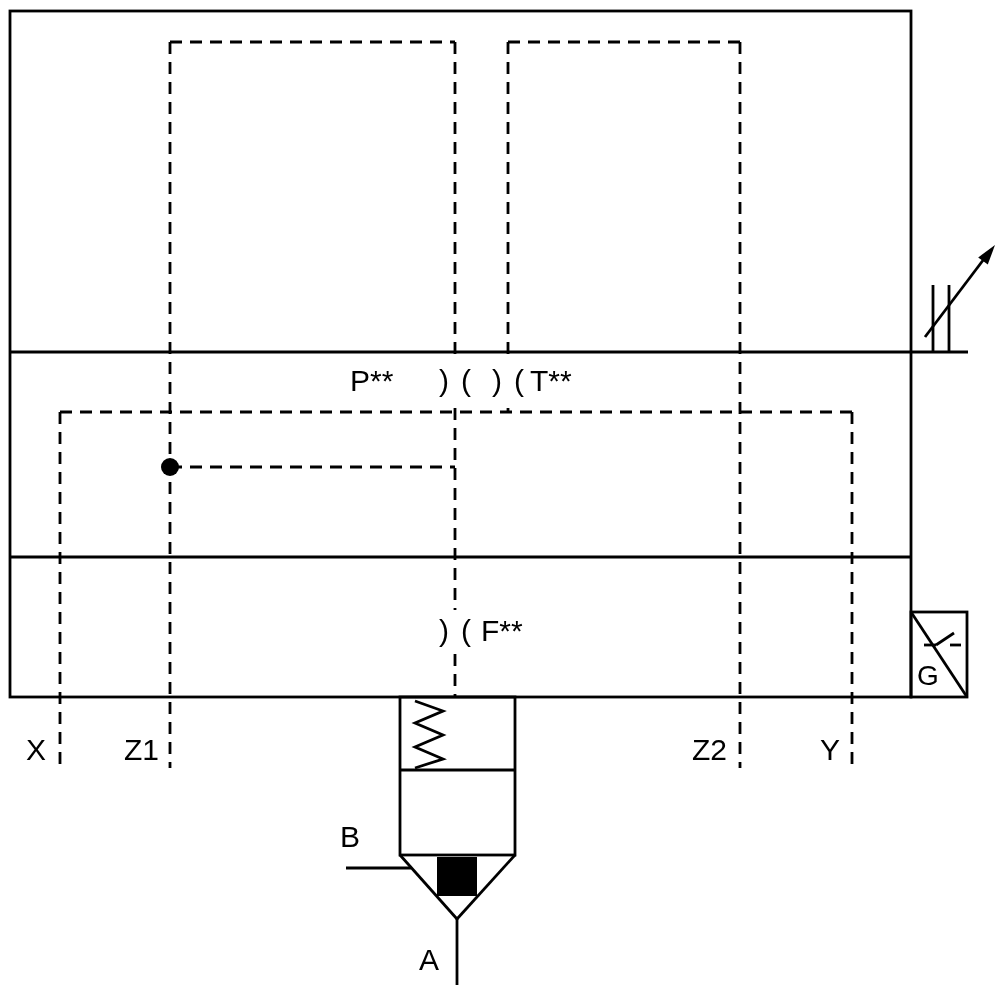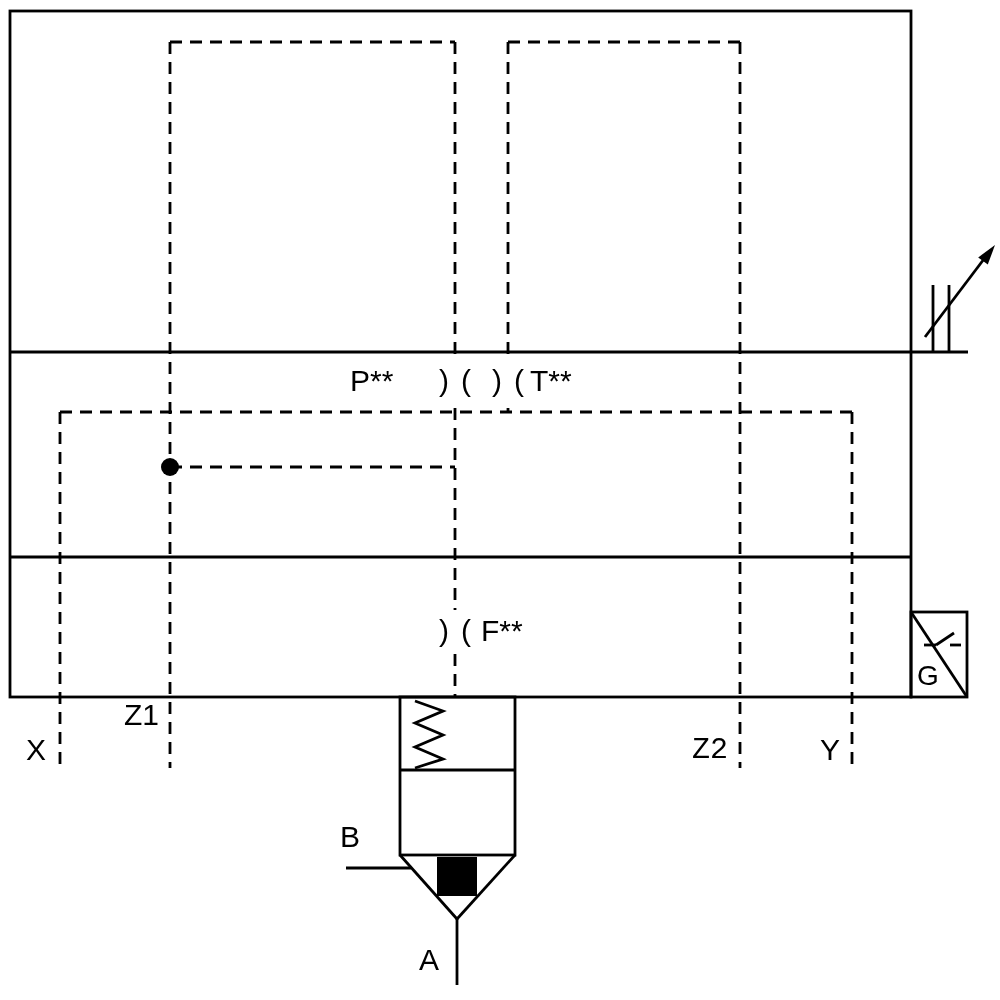--- a/index.html
+++ b/index.html
@@ -126,22 +126,22 @@
 
   <span class="lbl" style="left:350px; top:366px;">P**</span>
   <span class="orifice" style="left:461px; top:366px;">)(</span>
   <span class="orifice" style="left:514px; top:366px;">)(</span>
   <span class="lbl" style="left:530px; top:366px;">T**</span>
 
   <span class="orifice" style="left:461px; top:616px;">)(</span>
   <span class="lbl" style="left:481px; top:616px;">F**</span>
 
   <span class="lbl" style="left:26px; top:735px;">X</span>
-  <span class="lbl" style="left:124px; top:700px;">Z1</span>
-  <span class="lbl" style="left:692px; top:735px;font-family:Liberation Mono, monospace;">Z2</span>
+  <span class="lbl" style="left:124px; top:735px;">Z1</span>
+  <span class="lbl" style="left:692px; top:735px;">Z2</span>
   <span class="lbl" style="left:820px; top:735px;">Y</span>
 
   <span class="lbl" style="left:340px; top:822px;">B</span>
   <span class="lbl" style="left:419px; top:945px;">A</span>
 
   <span class="lbl small" style="left:917px; top:662px;">G</span>
 
 </div>
 
 </body></html>

